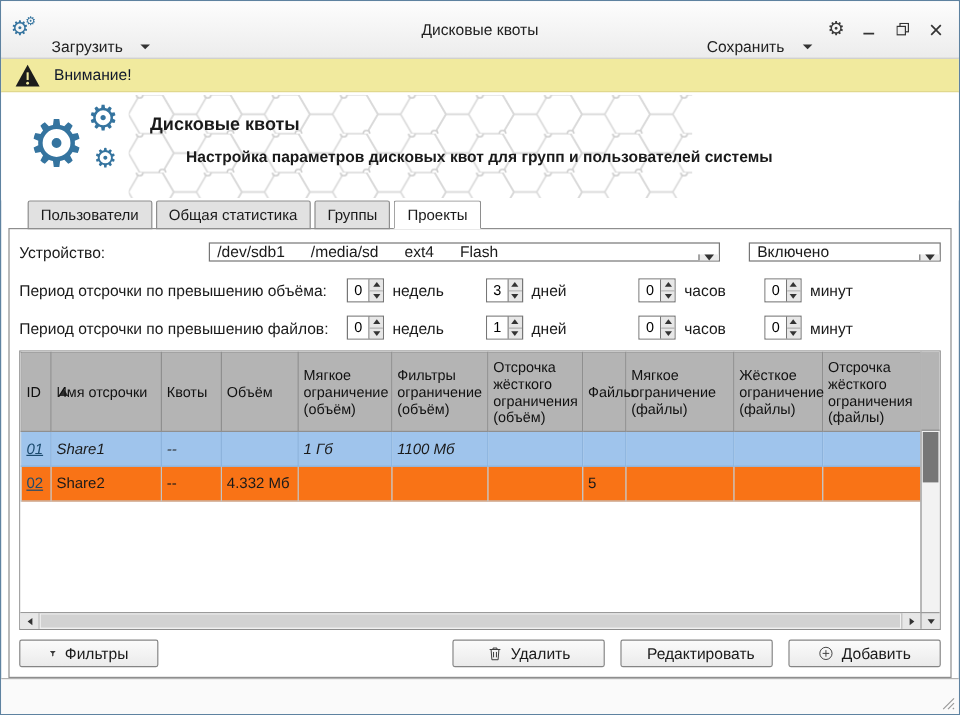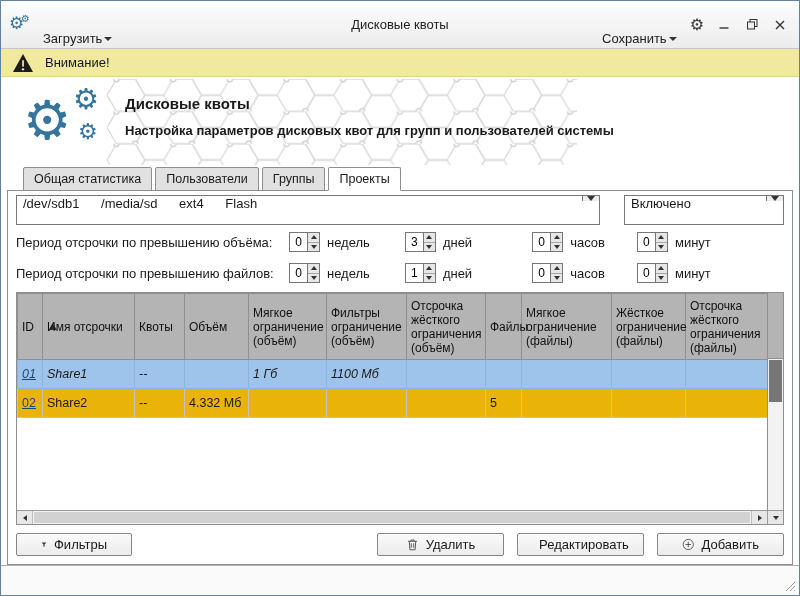--- a/index.html
+++ b/index.html
@@ -6,54 +6,54 @@
   html, body { width: 800px; height: 596px; overflow: hidden; }
   body { font-family: "Liberation Sans", "DejaVu Sans", sans-serif; font-size: 13px; color: #1a1a1a; background: #fff; }
 
   .window { width: 800px; height: 596px; border: 1px solid #5e82a0; display: flex; flex-direction: column; background: #fff; }
 
   
   .titlebar { flex: 0 0 30px; background: linear-gradient(#fdfdfd, #ececec); border-bottom: 1px solid #c6c6c6; display: flex; align-items: center; padding: 0 8px; position: relative; }
   .tb-left, .tb-right { display: flex; align-items: center; gap: 6px; z-index: 1; }
   .tb-right { margin-left: auto; }
   .tb-title { position: absolute; left: 0; right: 0; text-align: center; font-size: 13px; color: #222; }
-  .tb-btn { display: flex; align-items: center; gap: 2px; background: none; border: none; font: inherit; color: #222; padding: 2px 4px; cursor: default; margin-top: 28px; }
+  .tb-btn { display: flex; align-items: center; gap: 15px; background: none; border: none; font: inherit; color: #222; padding: 2px 4px; cursor: default; margin-top: 28px; }
   .caret { width: 0; height: 0; border-left: 4px solid transparent; border-right: 4px solid transparent; border-top: 4px solid #333; display: inline-block; }
   .mini-logo { position: relative; width: 24px; height: 22px; color: #35749f; }
   .mini-logo .mg1 { position: absolute; left: 0; top: 1px; font-size: 17px; line-height: 1; }
   .mini-logo .mg2 { position: absolute; left: 12px; top: 0; font-size: 10px; line-height: 1; }
   .tb-gear { font-size: 16px; line-height: 1; color: #3a3a3a; padding: 0 3px; }
   .winbtn { width: 22px; height: 20px; display: flex; align-items: center; justify-content: center; background: none; border: none; }
 
   
   .warning { flex: 0 0 28px; background: #f1ea9e; border-bottom: 1px solid #dcd489; display: flex; align-items: center; gap: 11px; padding: 0 11px; }
   .warning-text { font-size: 13px; color: #0f172a; }
 
   
   .hero { flex: 0 0 90px; position: relative; background: #fff; }
   .hexbg { position: absolute; left: 106px; top: 2px; }
   .logo { position: absolute; left: 22px; top: 6px; width: 96px; height: 78px; color: #35749f; z-index: 1; }
   .logo .g1 { position: absolute; left: 0; top: 10px; font-size: 54px; line-height: 1; }
   .logo .g2 { position: absolute; left: 50px; top: 2px; font-size: 29px; line-height: 1; }
   .logo .g3 { position: absolute; left: 55px; top: 38px; font-size: 22px; line-height: 1; }
   .hero-text { position: absolute; left: 124px; top: 18px; z-index: 1; }
   .hero-title { font-size: 15px; font-weight: bold; margin-bottom: 11px; }
-  .hero-sub { font-size: 13px; font-weight: bold; }
+  .hero-sub { font-size: 13px; font-weight: bold; margin-left: 30px; }
 
   
   .tabs { flex: 0 0 24px; display: flex; align-items: flex-end; padding-left: 22px; margin-bottom: -1px; position: relative; z-index: 2; }
   .tab { border: 1px solid #8e8e8e; background: #e1e1e1; padding: 4px 10px 3px; margin-right: 3px; border-radius: 2px 2px 0 0; font-size: 12.5px; line-height: 15px; border-bottom: 1px solid #8e8e8e; }
   .tab.active { background: #fff; border-bottom: 1px solid #fff; }
 
   
   .panel { flex: 1; margin: 0 6px; border: 1px solid #8e8e8e; background: #fff; padding: 8px; display: flex; flex-direction: column; min-height: 0; }
 
   .device-row { display: flex; align-items: center; height: 22px; margin-bottom: 9px; flex: none; }
   .device-label { width: 158px; }
-  .combo { height: 30px; border: 1px solid #767676; background: #fff; display: flex; align-items: flex-start; }
+  .combo { height: 16px; border: 1px solid #767676; background: #fff; display: flex; align-items: flex-end; }
   .combo.device { flex: 1; }
   .combo.status { width: 160px; margin-left: 24px; flex: none; }
   .combo-text { flex: 1; display: flex; align-items: center; padding: 0 6px; white-space: pre; overflow: hidden; font-size: 13px; }
   .combo-btn { width: 17px; border-left: 1px solid #767676; background: #ebebeb; display: flex; align-items: center; justify-content: center; }
   .tri-down { width: 0; height: 0; border-left: 4px solid transparent; border-right: 4px solid transparent; border-top: 5px solid #333; display: inline-block; }
   .tri-up-s { width: 0; height: 0; border-left: 3px solid transparent; border-right: 3px solid transparent; border-bottom: 4px solid #333; display: inline-block; }
   .tri-down-s { width: 0; height: 0; border-left: 3px solid transparent; border-right: 3px solid transparent; border-top: 4px solid #333; display: inline-block; }
   .tri-left-s { width: 0; height: 0; border-top: 3px solid transparent; border-bottom: 3px solid transparent; border-right: 4px solid #333; display: inline-block; }
   .tri-right-s { width: 0; height: 0; border-top: 3px solid transparent; border-bottom: 3px solid transparent; border-left: 4px solid #333; display: inline-block; }
 
@@ -66,21 +66,21 @@
   .spin-btns { width: 12px; display: flex; flex-direction: column; border-left: 1px solid #767676; }
   .spin-up, .spin-down { flex: 1; background: #e7e7e7; display: flex; align-items: center; justify-content: center; }
   .spin-up { border-bottom: 1px solid #a8a8a8; }
   .spin-unit { margin-left: 7px; }
 
   
   .table-area { flex: 1; min-height: 0; border: 1px solid #8e8e8e; margin-bottom: 7px; display: grid; grid-template-columns: 1fr 16px; grid-template-rows: 1fr 14px; background: #fff; }
   .table-scroll { overflow: hidden; background: #fff; }
   table { border-collapse: collapse; table-layout: fixed; width: 752px; }
   th { background: #b4b4b4; border: 1px solid #8f8f8f; font-weight: normal; text-align: left; vertical-align: middle; padding: 2px 4px; font-size: 12px; line-height: 14px; height: 66px; color: #111; }
-  td { border: 1px solid #c3c3c3; padding: 2px 4px; font-size: 12.5px; height: 29px; background: #eab308; }
+  td { border: 1px solid #c3c3c3; padding: 2px 4px; font-size: 12.5px; height: 29px; background: #f97316; }
   tr.selected td { background: #9fc4ec; border-color: #8db3dc; font-style: italic; }
   .th-flex { display: flex; align-items: center; gap: 15px; }
   .sort-asc { width: 0; height: 0; border-left: 4px solid transparent; border-right: 4px solid transparent; border-bottom: 6px solid #2e2e2e; display: inline-block; }
   .id-link { color: #1b4a6e; text-decoration: underline; }
 
   .vsb { border-left: 1px solid #8f8f8f; display: flex; flex-direction: column; background: #f2f2f2; }
   .vsb-headerfill { height: 66px; background: #b4b4b4; border-bottom: 1px solid #8f8f8f; flex: none; }
   .vsb-track { flex: 1; position: relative; }
   .vsb-thumb { position: absolute; top: 1px; left: 1px; right: 1px; height: 42px; background: #767676; }
   .corner { background: #e7e7e7; border-left: 1px solid #9a9a9a; border-top: 1px solid #9a9a9a; display: flex; align-items: center; justify-content: center; }
@@ -172,29 +172,30 @@
       <span class="g2">⚙</span>
       <span class="g3">⚙</span>
     </div>
     <div class="hero-text">
       <div class="hero-title">Дисковые квоты</div>
       <div class="hero-sub">Настройка параметров дисковых квот для групп и пользователей системы</div>
     </div>
   </div>
 
   <div class="tabs">
+    <div class="tab">Пользователи</div>
     <div class="tab">Общая статистика</div>
-    <div class="tab">Пользователи</div>
     <div class="tab">Группы</div>
     <div class="tab active">Проекты</div>
   </div>
 
   <div class="panel">
 
     <div class="device-row">
+      <span class="device-label">Устройство:</span>
       <div class="combo device">
         <span class="combo-text">/dev/sdb1      /media/sd      ext4      Flash</span>
         <span class="combo-btn">
             <i class="tri-down"></i>
           </span>
       </div>
       <div class="combo status">
         <span class="combo-text">Включено</span>
         <span class="combo-btn">
             <i class="tri-down"></i>

